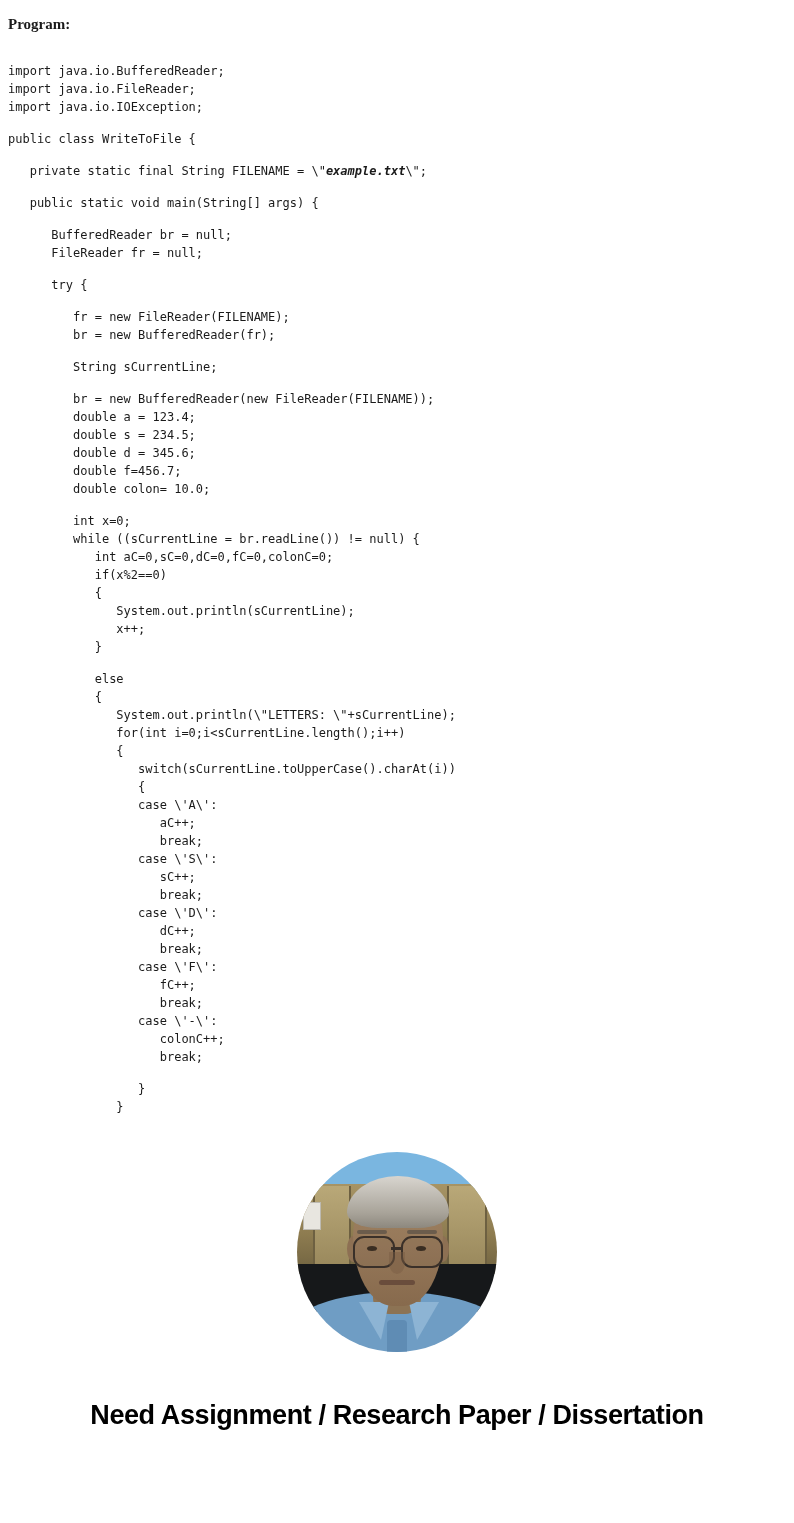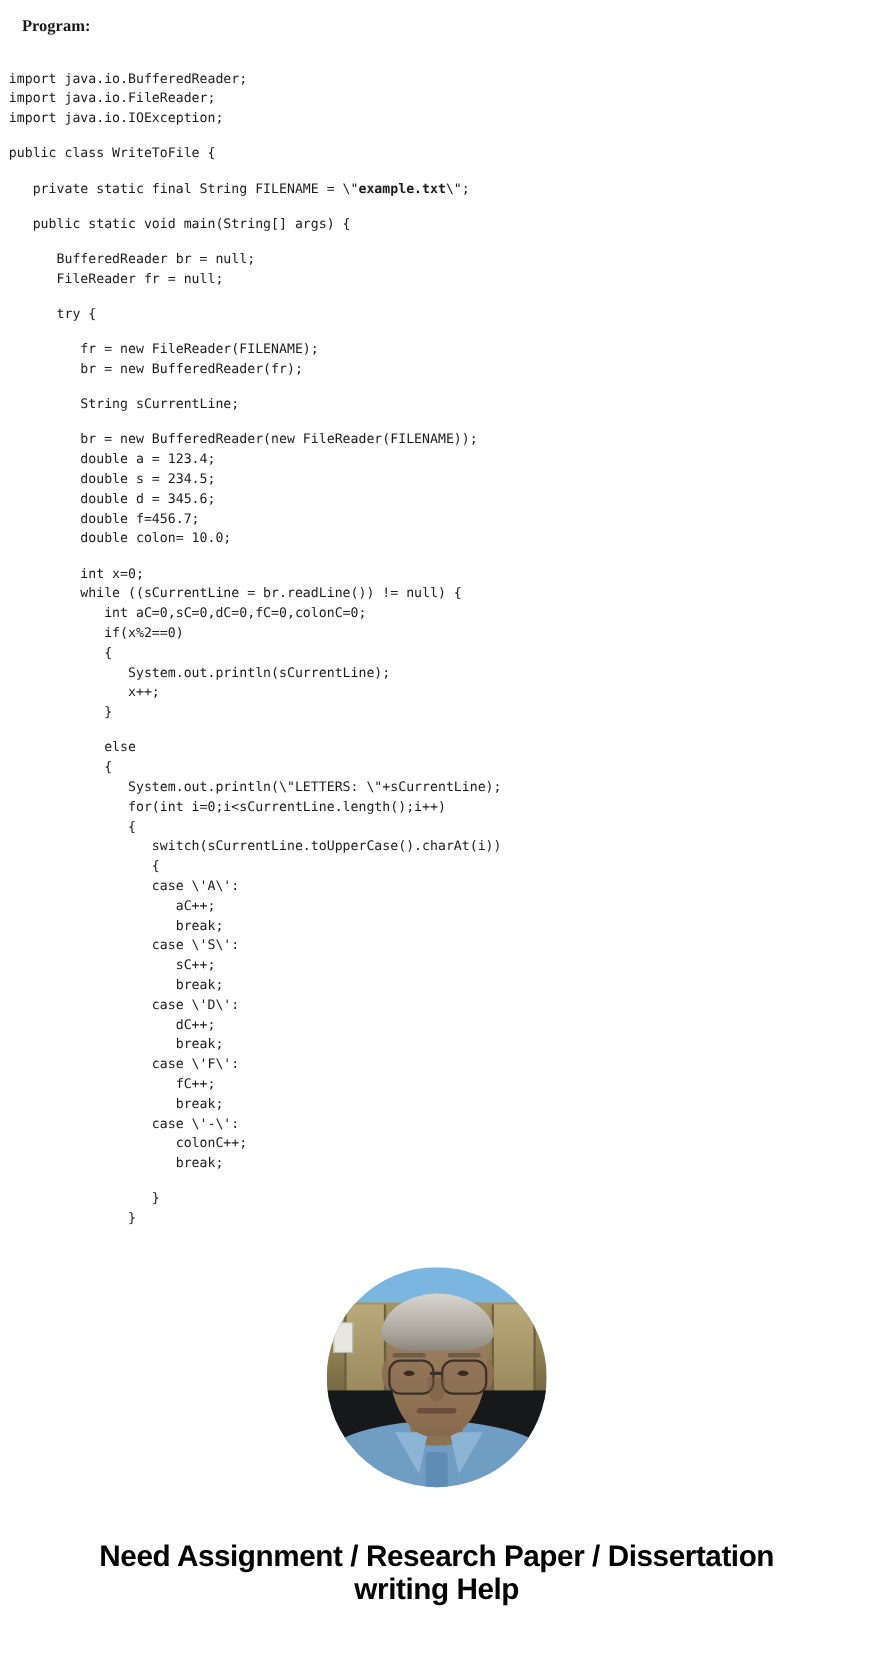--- a/index.html
+++ b/index.html
@@ -27,21 +27,20 @@
   }
 
   #program-heading {
     position: absolute;
     left: 8px;
     top: 15px;
     font-size: 15px;
     font-weight: bold;
     line-height: 18px;
     white-space: pre;
-    margin-left: 12px;
   }
 
   #code-block {
     position: absolute;
     left: 8px;
     top: 50px;
     font-size: 12px;
     line-height: 18px;
     white-space: pre;
   }
@@ -50,20 +49,21 @@
     white-space: pre;
     min-height: 18px;
     height: 18px;
   }
   .code-line.blank {
     height: 14px;
     min-height: 14px;
   }
   .code-line b {
     font-weight: bold;
+    font-style: italic;
   }
 
   
   #portrait-wrap {
     position: absolute;
     left: 297px;
     top: 1152px;
     width: 200px;
     height: 200px;
     border-radius: 50%;
@@ -257,14 +257,13 @@
     <div class="ph-glass l"></div>
     <div class="ph-glass r"></div>
     <div class="ph-bridge"></div>
     <div class="ph-nose"></div>
     <div class="ph-mouth"></div>
   </div>
 </div>
 
 <div id="promo">
   <span class="promo-line">Need Assignment / Research Paper / Dissertation</span>
-  <span class="promo-line">writing Help</span>
 </div>
 
 </body></html>

